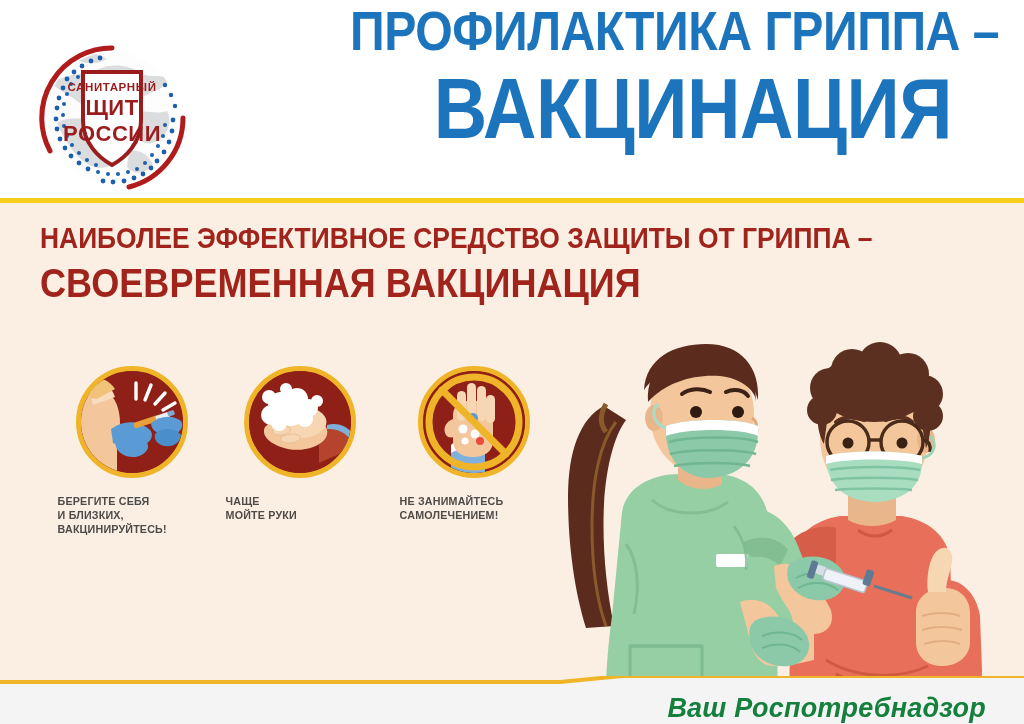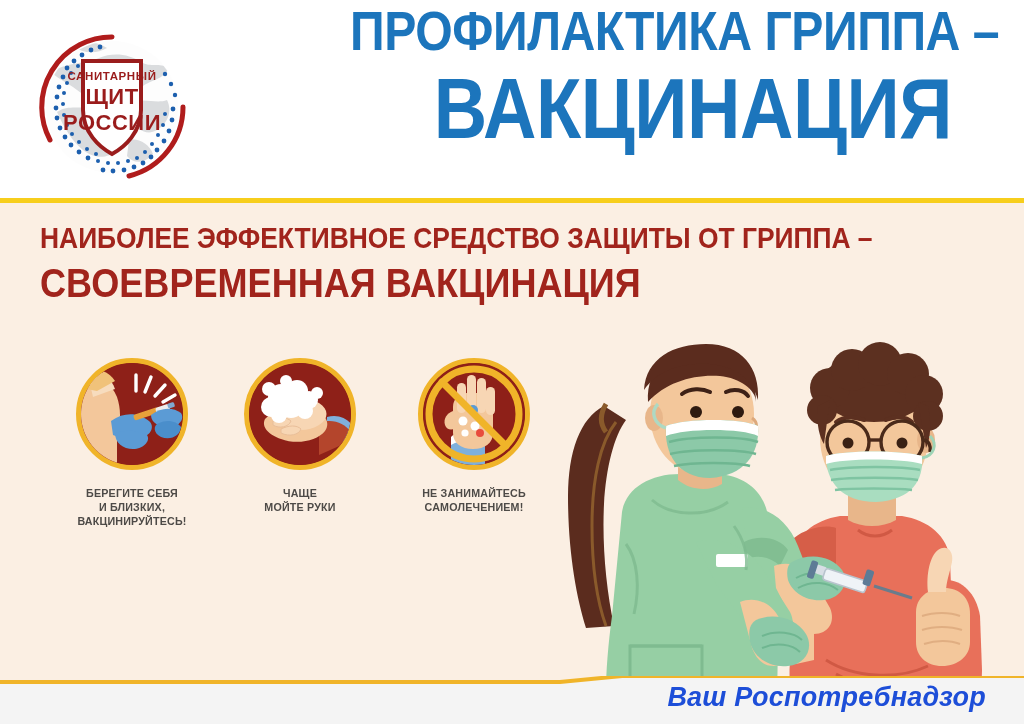--- a/index.html
+++ b/index.html
@@ -24,21 +24,21 @@
     background:#ffffff;
   }
   .header-rule {
     position:absolute; left:0; top:198px;
     width:1024px; height:5px;
     background:#F7CE1C;
   }
 
   
   .logo {
-    position:absolute; left:33px; top:28px;
+    position:absolute; left:33px; top:39px;
     width:158px; height:158px;text-decoration:underline;
   }
 
   .title-wrap {
     position:absolute; left:252px; top:0;
     width:700px; height:170px;
     text-align:right;
   }
   .title-line {
     color:#1C75BC;
@@ -67,23 +67,22 @@
   }
   .sub-line.s1 { font-size:30px; line-height:40px; letter-spacing:0px; }
   .sub-line.s2 { font-size:41px; line-height:50px; letter-spacing:0px; }
 
   
   .icon-row {
     position:absolute; left:52px; top:358px;
     width:500px; height:190px;
   }
   .icon-item {
-    position:absolute; top:0;
+    position:absolute; top:8px;
     width:160px;
-    text-align:center;
   }
   .icon-item.i0 { left:0px; }
   .icon-item.i1 { left:168px; }
   .icon-item.i2 { left:342px; }
 
   .circle-icon {
     width:112px; height:112px;
     margin:0 auto 16px auto;
     border-radius:50%;
     background:#8E2018;
@@ -142,22 +141,22 @@
     width:494px; height:394px;
   }
 
   
   .footer {
     position:absolute; left:0; bottom:0;
     width:1024px; height:48px;
     pointer-events:none;
   }
   .footer-text {
-    position:absolute; right:38px; bottom:11px;
-    color:#1d4ed8;
+    position:absolute; right:38px; bottom:0;
+    color:#15803d;
     font-size:27px;
     font-weight:bold;
     font-style:italic;
     font-family:"Liberation Sans Narrow","Liberation Sans",sans-serif;
     white-space:nowrap;
     letter-spacing:0.2px;
   }
 </style>
 </head>
 <body>

